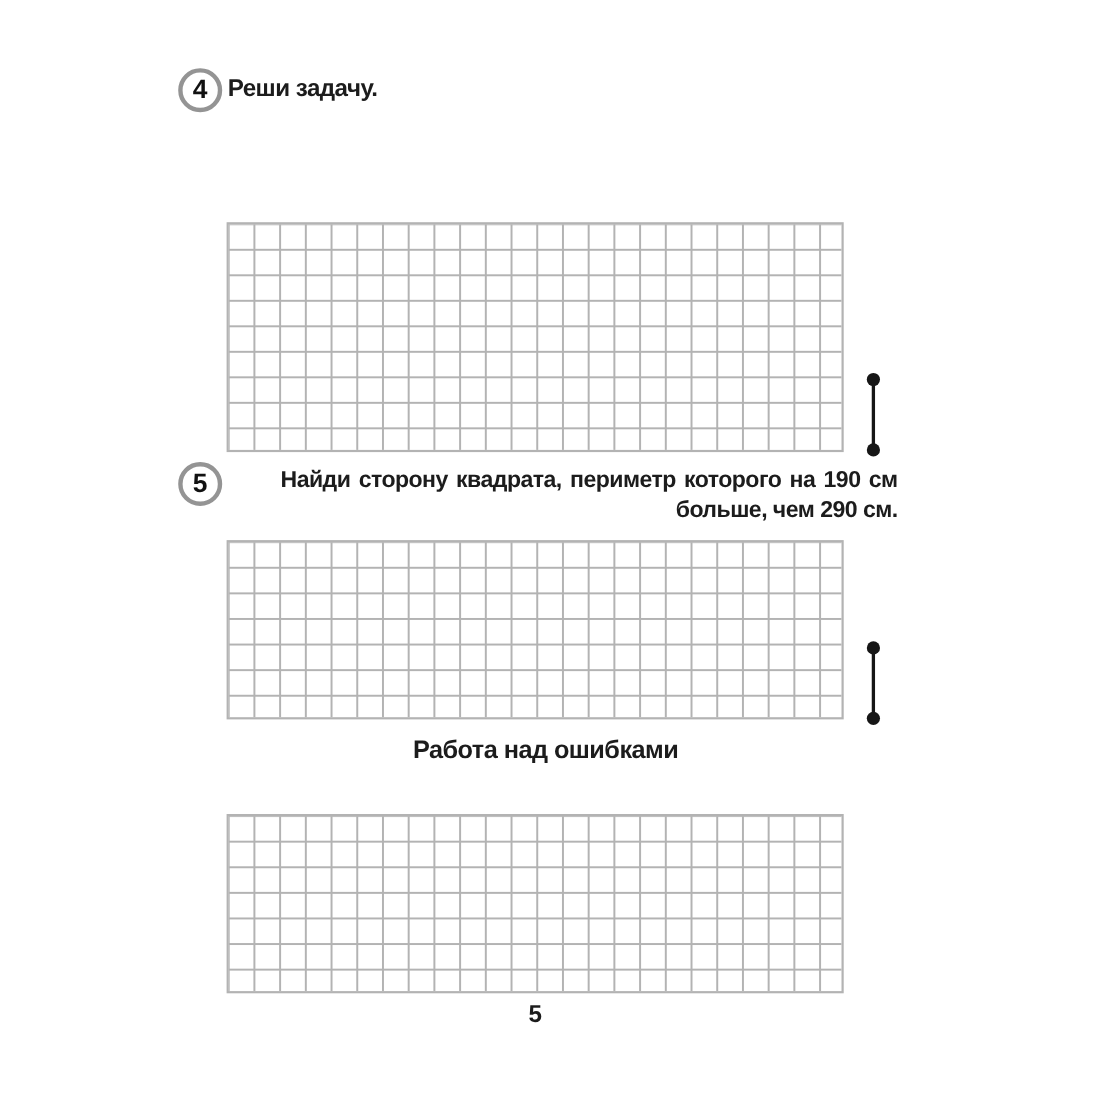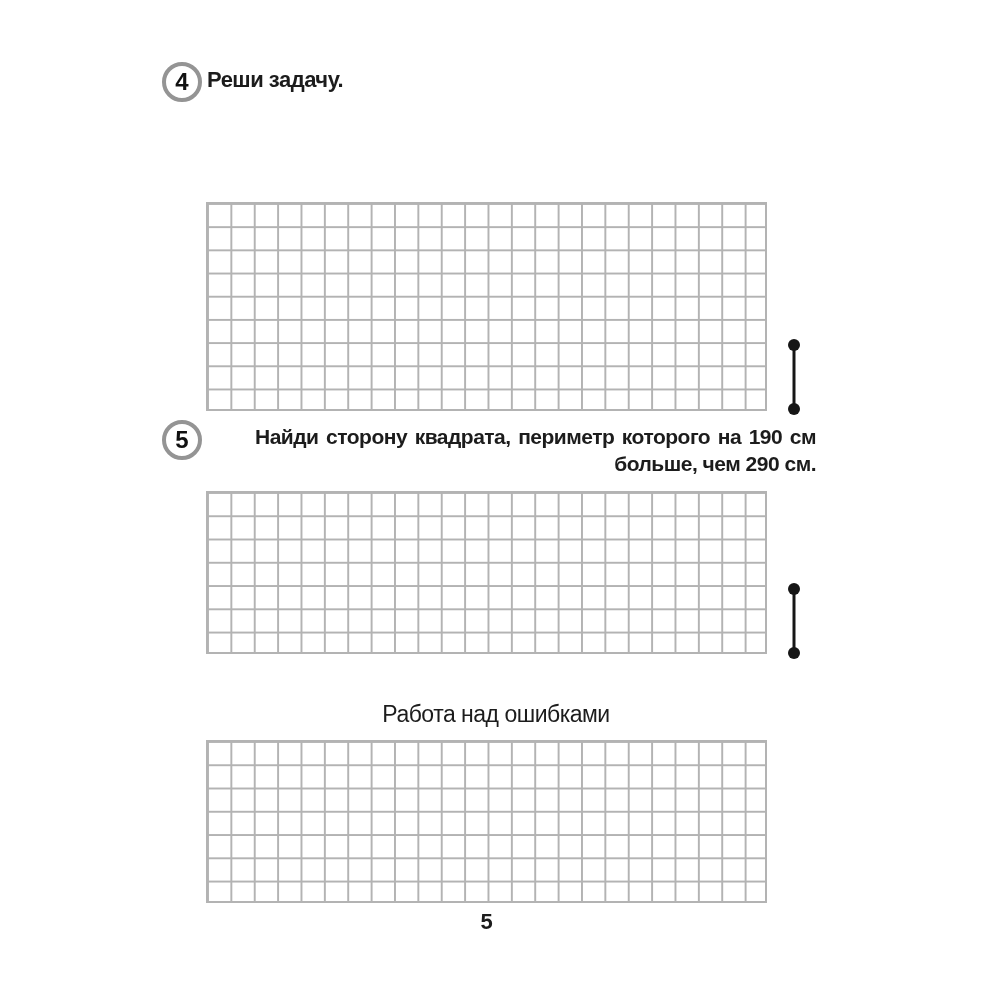--- a/index.html
+++ b/index.html
@@ -78,24 +78,24 @@
     left: 786px;
     color: var(--marker, #161616);
   }
   .marker line { stroke: currentColor; }
   .marker circle { fill: currentColor; }
   #marker-1 { top: 338px; }
   #marker-2 { top: 582px; }
   .section-title {
     position: absolute;
     left: 206px;
-    top: 701px;
+    top: 668px;
     width: 580px;
     text-align: center;
-    font-weight: 400;
+    font-weight: 700;
     font-size: 23px;
     letter-spacing: -0.5px;
   }
   .page-number {
     position: absolute;
     left: 206px;
     top: 909px;
     width: 561px;
     text-align: center;
     font-weight: 700;

